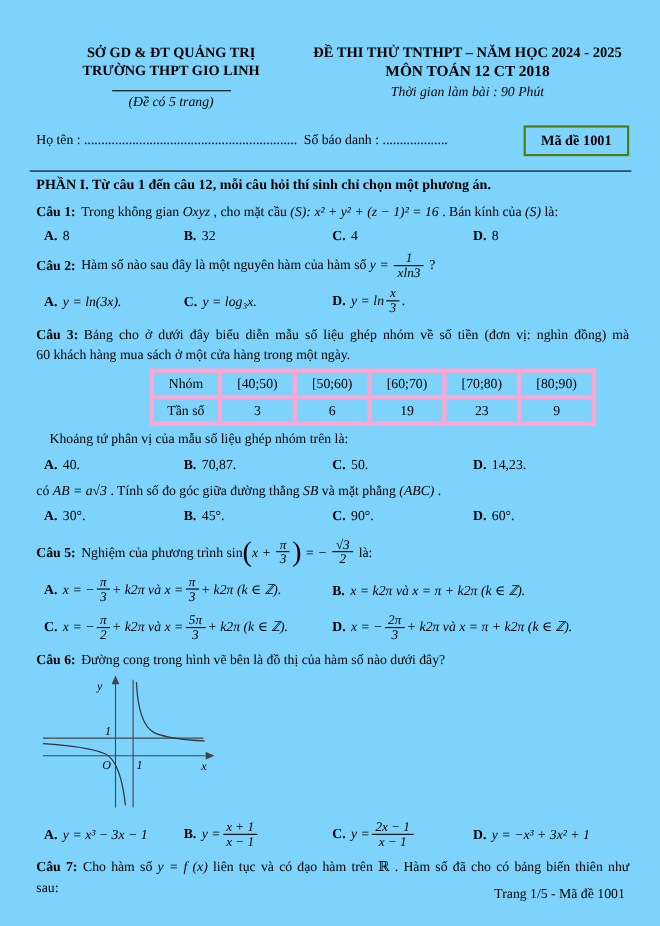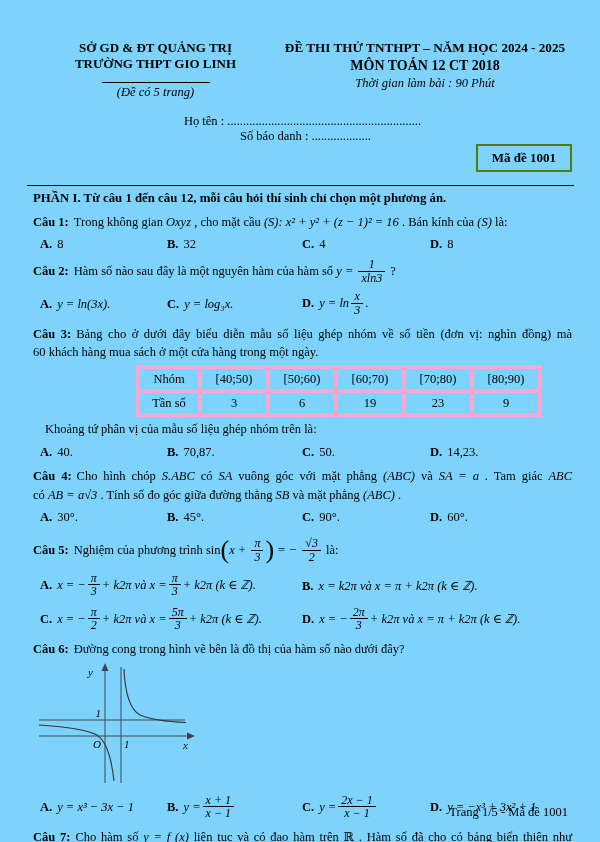--- a/index.html
+++ b/index.html
@@ -10,21 +10,21 @@
   
   .hdr{display:flex;}
   .hdr-left{width:245px;text-align:center;}
   .hdr-right{flex:1;text-align:center;}
   .hdr-left .ln{font-weight:bold;font-size:13px;line-height:1.25;}
   .hdr-rule{width:108px;border-top:1.5px solid #000;margin:9px auto 2px auto;height:0;}
   .hdr-note{font-style:italic;font-size:12.5px;}
   .hdr-right .t1{font-weight:bold;font-size:13.2px;line-height:1.25;}
   .hdr-right .t2{font-weight:bold;font-size:14px;line-height:1.25;}
   .hdr-right .t3{font-style:italic;font-size:12.5px;margin-top:2px;}
-  .name-row{display:flex;align-items:center;margin-top:14px;flex-direction:column;}
+  .name-row{display:flex;align-items:center;margin-top:14px;}
   .name-row .fill{white-space:nowrap;}
   .code-box{margin-left:auto;border:2px solid #4d7c0f;font-weight:bold;font-size:13px;
             padding:4px 14px;white-space:nowrap;}
   .top-rule{border-top:1.7px solid #000;margin-top:13px;height:0;margin-left:-6px;margin-right:-2px;}
   .part-head{font-weight:bold;font-size:12.8px;margin-top:5px;}
   
   .q{margin-top:7px;}
   .stmt{line-height:1.5;}
   .jline{text-align:justify;text-align-last:justify;}
   .qlbl{font-weight:bold;margin-right:5px;}
@@ -143,32 +143,20 @@
     </div>
     <div class="opts4">
       <span class="opt"><span class="olbl">A.</span><span>40.</span></span>
       <span class="opt"><span class="olbl">B.</span><span>70,87.</span></span>
       <span class="opt"><span class="olbl">C.</span><span>50.</span></span>
       <span class="opt"><span class="olbl">D.</span><span>14,23.</span></span>
     </div>
   </div>
 
   <div class="q">
-    <div class="stmt jline">
-      <span class="qlbl">Câu 4:</span><span>Cho hình chóp</span>
-      <span class="m">S.ABC</span>
-      <span>có</span>
-      <span class="m">SA</span>
-      <span>vuông góc với mặt phẳng</span>
-      <span class="m">(ABC)</span>
-      <span>và</span>
-      <span class="m">SA = a</span>
-      <span>. Tam giác</span>
-      <span class="m">ABC</span>
-    </div>
     <div class="stmt">
       <span>có</span>
       <span class="m">AB = a√3</span>
       <span>. Tính số đo góc giữa đường thẳng</span>
       <span class="m">SB</span>
       <span>và mặt phẳng</span>
       <span class="m">(ABC)</span>
       <span>.</span>
     </div>
     <div class="opts4">

